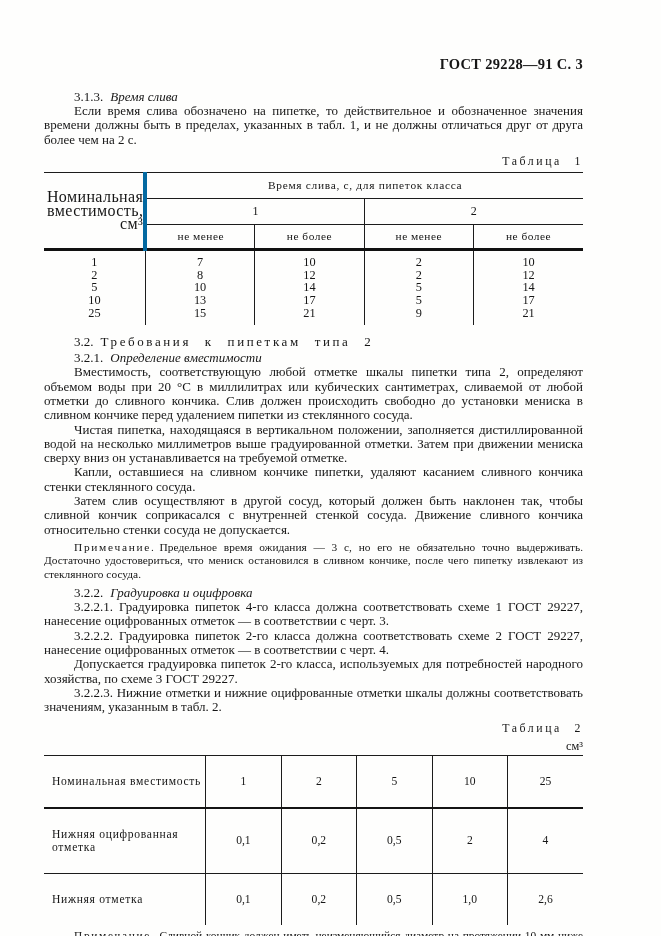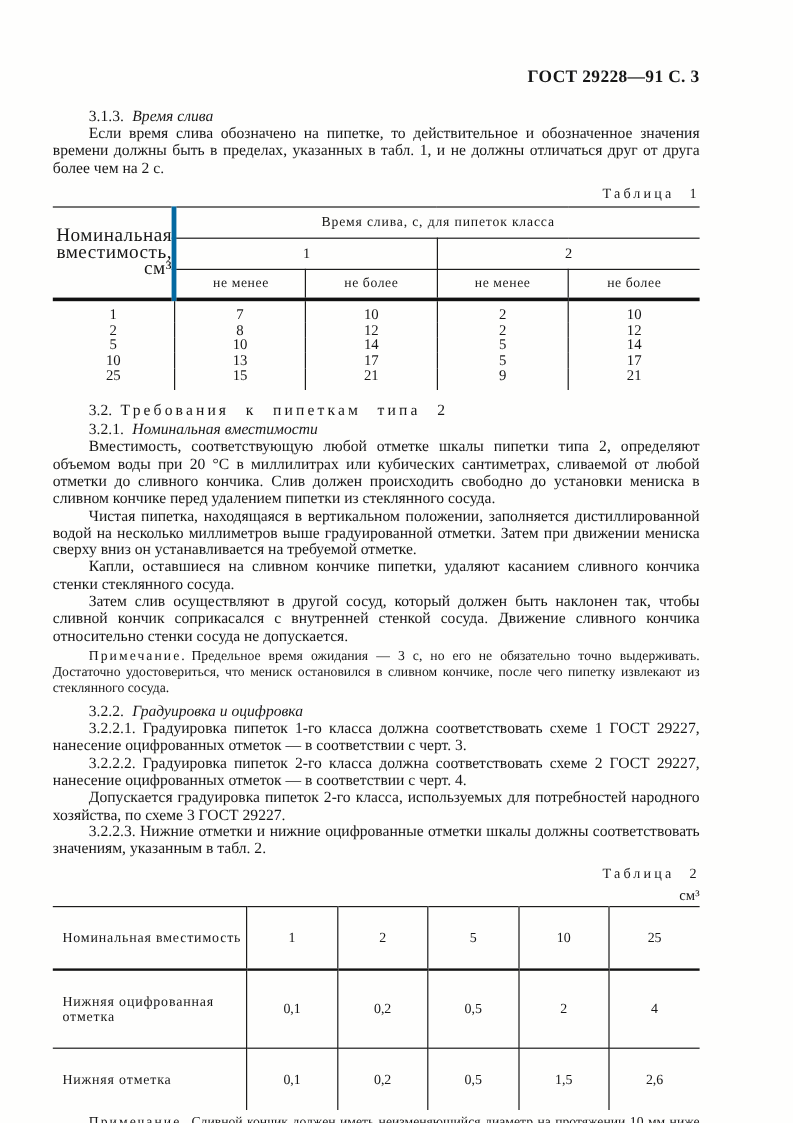--- a/index.html
+++ b/index.html
@@ -150,34 +150,34 @@
         <td>25</td>
         <td>15</td>
         <td>21</td>
         <td>9</td>
         <td>21</td>
       </tr>
     </tbody>
   </table>
 
   <p class="sec-title mt9"><span class="num">3.2.</span><span class="spaced">Требования к пипеткам типа 2</span></p>
-  <p class="sec-title"><span class="num">3.2.1.</span><span class="t-italic">Номинальная вместимости</span></p>
+  <p class="sec-title"><span class="num">3.2.1.</span><span class="t-italic">Определение вместимости</span></p>
 
   <p class="body">Вместимость, соответствующую любой отметке шкалы пипетки типа 2, определяют объемом воды при 20 °С в миллилитрах или кубических сантиметрах, сливаемой от любой отметки до сливного кончика. Слив должен происходить свободно до установки мениска в сливном кончике перед удалением пипетки из стеклянного сосуда.</p>
 
 
   <p class="body">Чистая пипетка, находящаяся в вертикальном положении, заполняется дистиллированной водой на несколько миллиметров выше градуированной отметки. Затем при движении мениска сверху вниз он устанавливается на требуемой отметке.</p>
   <p class="body">Капли, оставшиеся на сливном кончике пипетки, удаляют касанием сливного кончика стенки стеклянного сосуда.</p>
   <p class="body">Затем слив осуществляют в другой сосуд, который должен быть наклонен так, чтобы сливной кончик соприкасался с внутренней стенкой сосуда. Движение сливного кончика относительно стенки сосуда не допускается.</p>
 
   <p class="note"><span class="note-label">Примечание.</span><span>Предельное время ожидания — 3 с, но его не обязательно точно выдерживать. Достаточно удостовериться, что мениск остановился в сливном кончике, после чего пипетку извлекают из стеклянного сосуда.</span></p>
 
   <p class="sec-title"><span class="num">3.2.2.</span><span class="t-italic">Градуировка и оцифровка</span></p>
 
-  <p class="body">3.2.2.1. Градуировка пипеток 1-го класса должна соответствовать схеме 1 ГОСТ 29227, нанесение оцифрованных отметок — в соответствии с черт. 3.</p>
+  <p class="body">3.2.2.1. Градуировка пипеток 4-го класса должна соответствовать схеме 1 ГОСТ 29227, нанесение оцифрованных отметок — в соответствии с черт. 3.</p>
   <p class="body">3.2.2.2. Градуировка пипеток 2-го класса должна соответствовать схеме 2 ГОСТ 29227, нанесение оцифрованных отметок — в соответствии с черт. 4.</p>
   <p class="body">Допускается градуировка пипеток 2-го класса, используемых для потребностей народного хозяйства, по схеме 3 ГОСТ 29227.</p>
   <p class="body">3.2.2.3. Нижние отметки и нижние оцифрованные отметки шкалы должны соответствовать значениям, указанным в табл. 2.</p>
 
   <div class="table-label mt6">Таблица 2</div>
   <div class="unit-caption">см³</div>
 
   <table class="t2">
     <colgroup>
         <col style="width:30%">
@@ -202,21 +202,21 @@
         <td>0,2</td>
         <td>0,5</td>
         <td>2</td>
         <td>4</td>
       </tr>
       <tr>
         <td class="lbl">Нижняя отметка</td>
         <td>0,1</td>
         <td>0,2</td>
         <td>0,5</td>
-        <td>1,5</td>
+        <td>1,0</td>
         <td>2,6</td>
       </tr>
     </tbody>
   </table>
 
   <p class="note"><span class="note-label">Примечание.</span><span>Сливной кончик должен иметь неизменяющийся диаметр на протяжении 10 мм ниже самой нижней отметки.</span></p>
 
 </div>
 
 </body></html>

